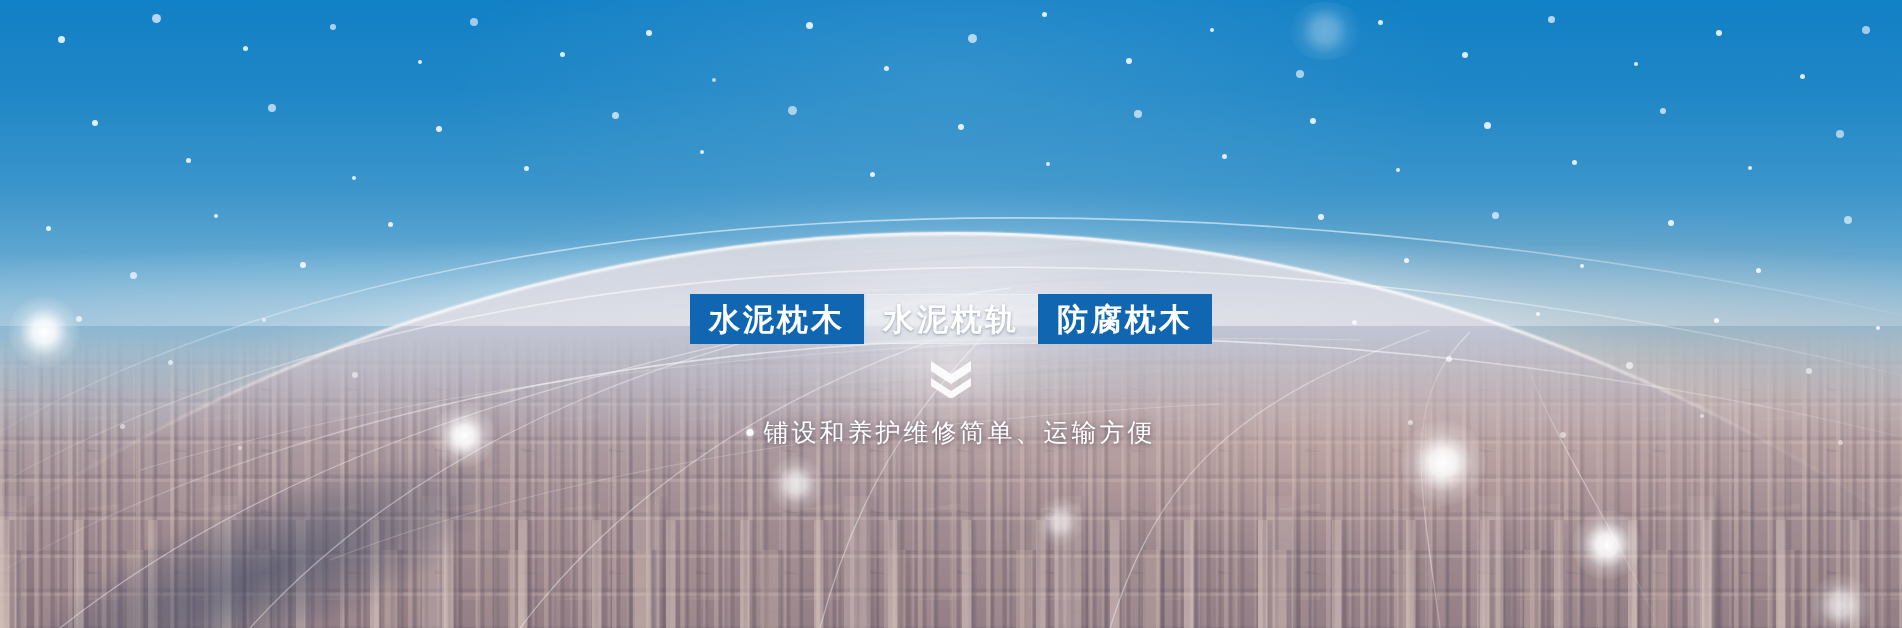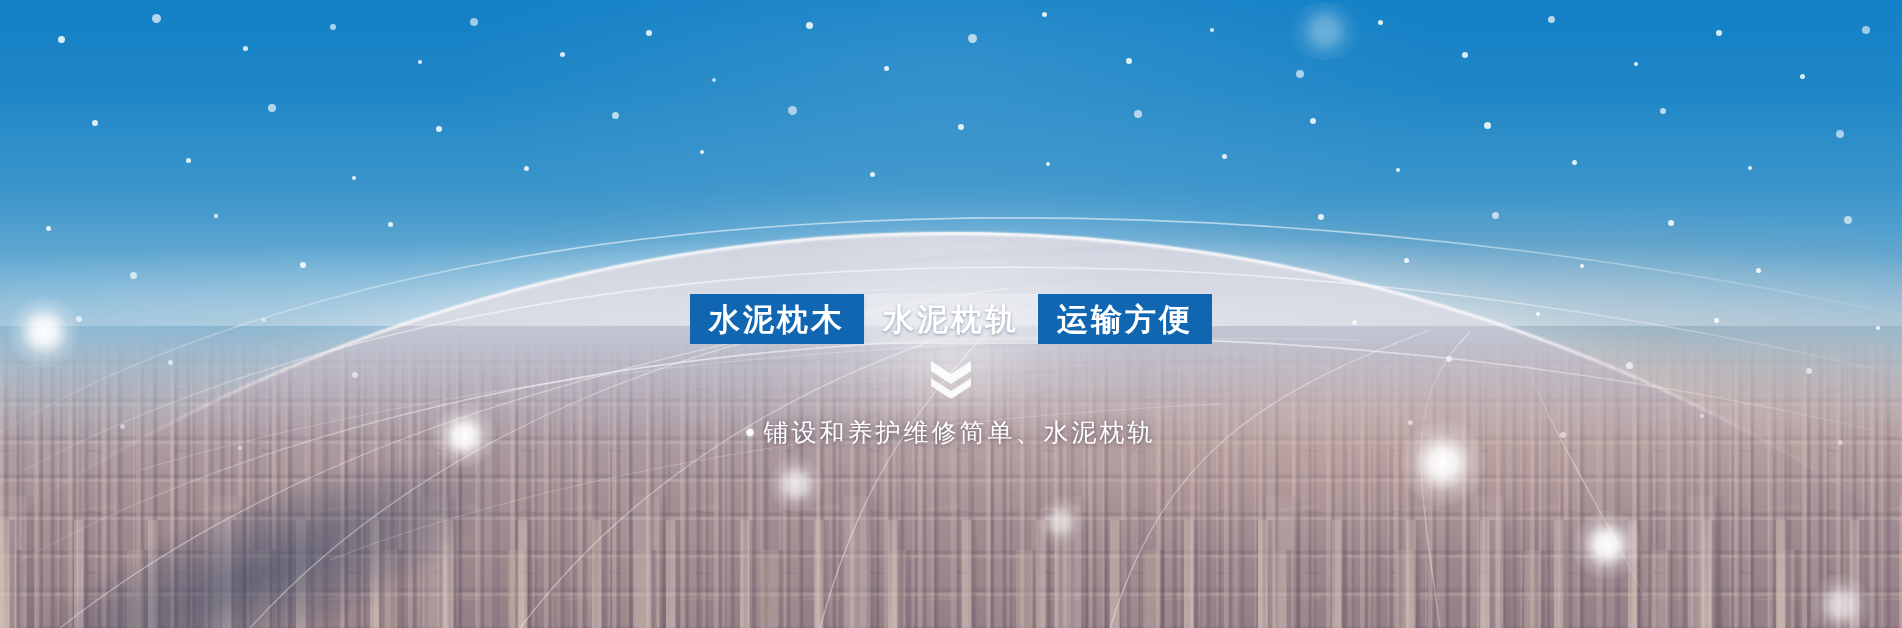--- a/index.html
+++ b/index.html
@@ -462,29 +462,29 @@
     <span class="glow" style="left:1810px;top:574px; width:62px; height:62px; opacity:.7;"></span>
     <span class="glow" style="left:1286px;top:2px;   width:78px; height:58px; opacity:.35;"></span>
   </div>
 
   <div class="content">
 
 
     <div class="badges">
       <div class="badge">水泥枕木</div>
       <div class="badge alt">水泥枕轨</div>
-      <div class="badge">运输方便</div>
+      <div class="badge">防腐枕木</div>
     </div>
 
     <svg class="chevrons" viewBox="0 0 46 40" aria-hidden="true">
       <path d="M3 3 L23 16 L43 3 L43 13 L23 26 L3 13 Z" fill="#ffffff"></path>
       <path d="M3 20 L23 33 L43 20 L43 28 L23 41 L3 28 Z" fill="#ffffff"></path>
     </svg>
 
     <div class="bullets">
       <div class="bullet b2">
         <span class="dot"></span>
-        <span>铺设和养护维修简单、水泥枕轨</span>
+        <span>铺设和养护维修简单、运输方便</span>
       </div>
     </div>
 
   </div>
 </div>
 
 </body></html>

